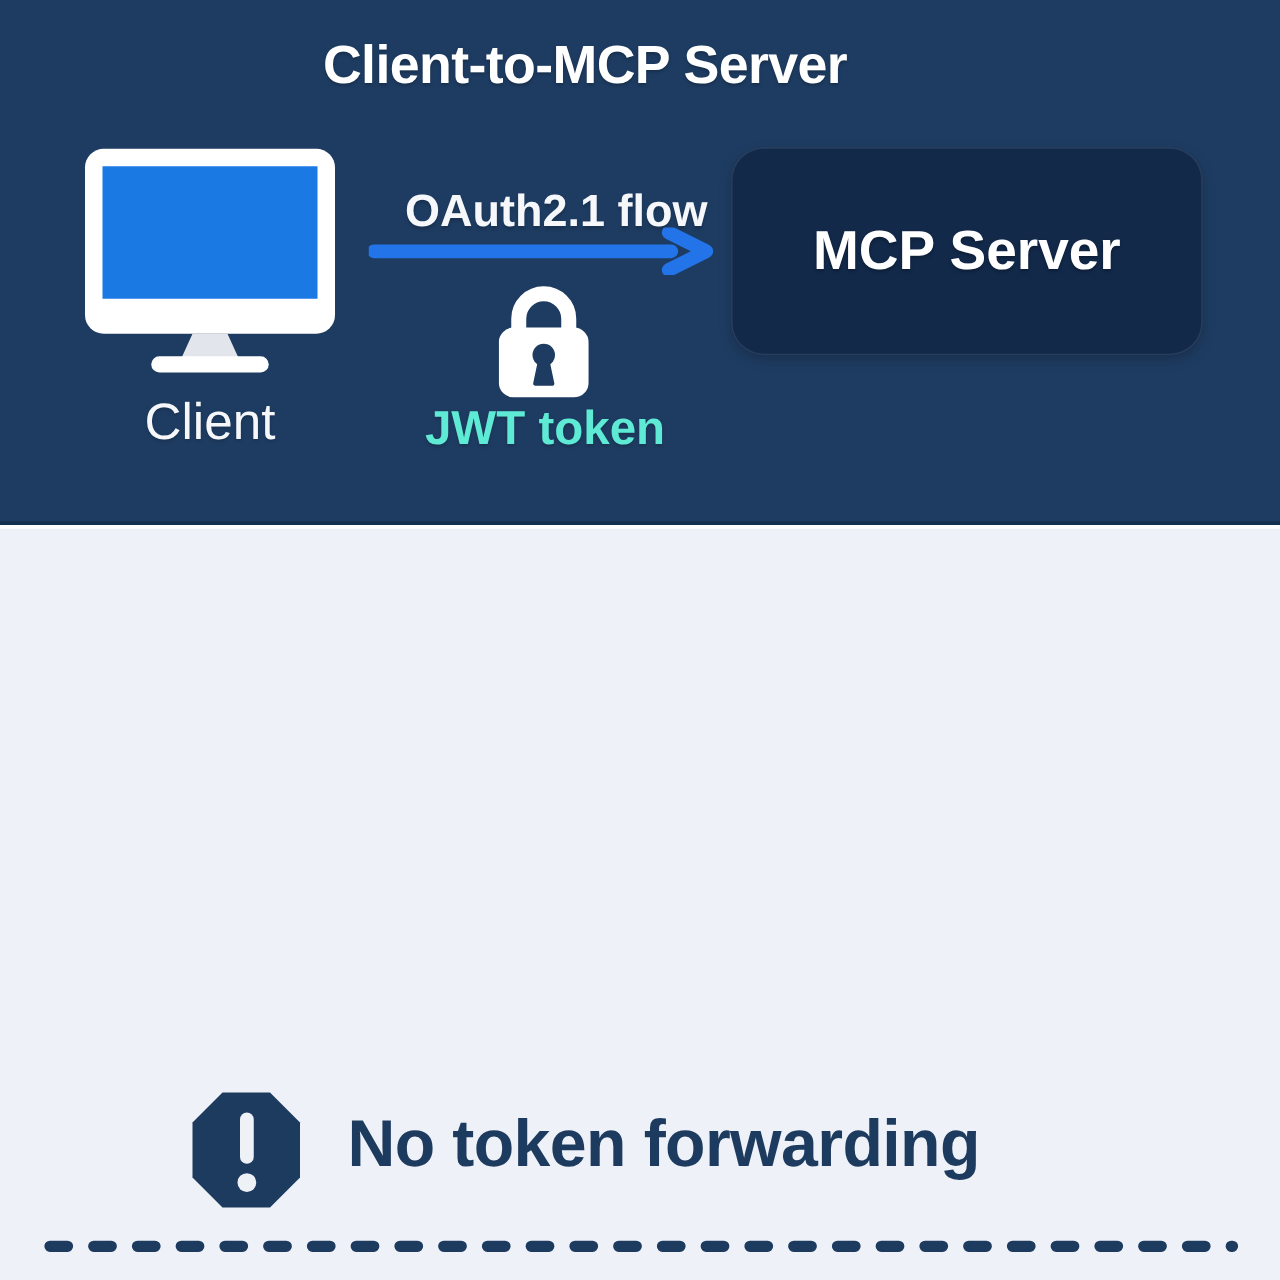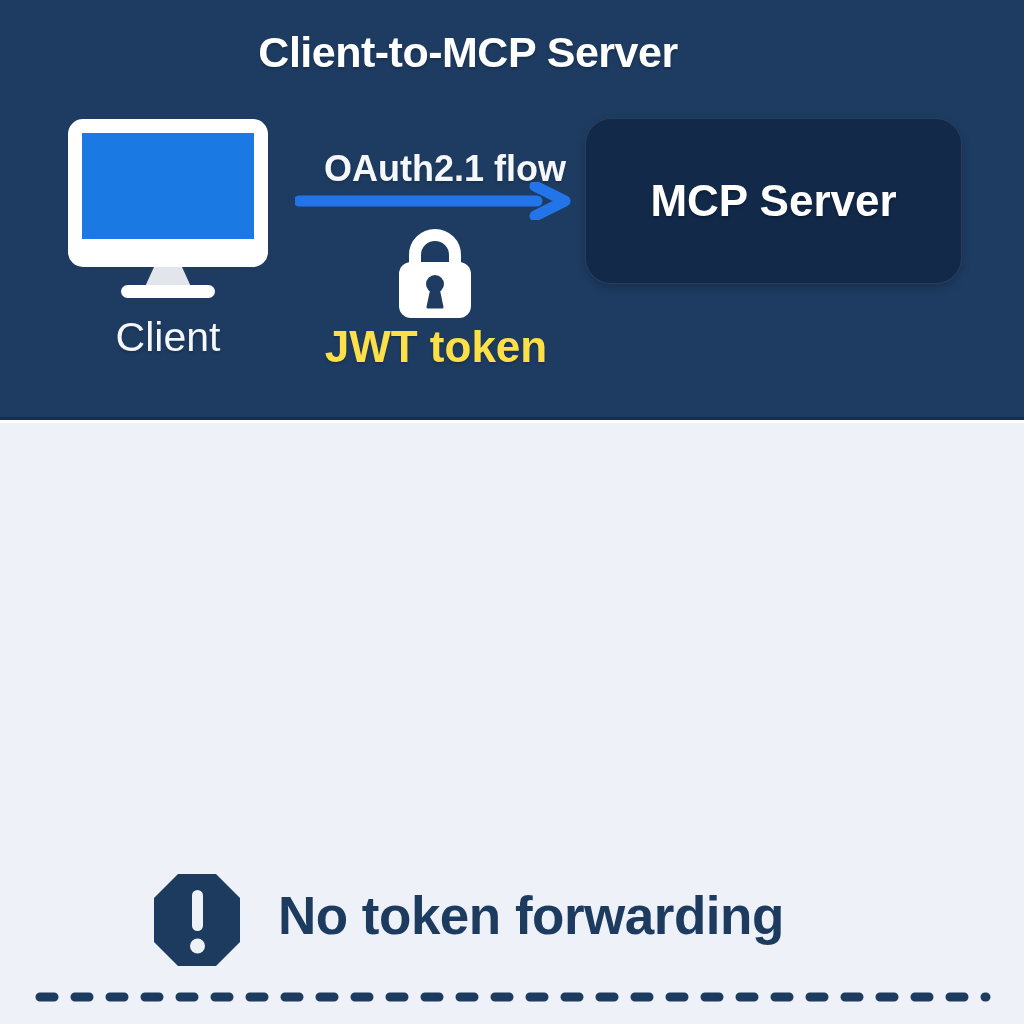--- a/index.html
+++ b/index.html
@@ -14,21 +14,21 @@
                    font-size:43px; font-weight:700; color:#ffffff; letter-spacing:-0.5px;
                    text-shadow:0 2px 3px rgba(0,0,0,0.25); }
   .monitor-icon { position:absolute; left:66px; top:117px; }
   .client-label { position:absolute; left:58px; top:314px; width:220px; text-align:center;
                   font-size:41px; font-weight:400; color:#f5f7fa; text-shadow:0 2px 3px rgba(0,0,0,0.2); }
   .oauth-label { position:absolute; left:300px; top:148px; width:290px; text-align:center;
                  font-size:36px; font-weight:700; color:#f5f7fa; text-shadow:0 2px 3px rgba(0,0,0,0.2); }
   .arrow-top { position:absolute; left:295px; top:182px; }
   .lock-icon { position:absolute; left:399px; top:224px; }
   .jwt-label { position:absolute; left:320px; top:322px; width:232px; text-align:center;
-               font-size:44px; font-weight:700; color:#fde047; text-shadow:0 2px 3px rgba(0,0,0,0.2); }
+               font-size:38px; font-weight:700; color:#5eead4; text-shadow:0 2px 3px rgba(0,0,0,0.2); }
   .server-box-top { position:absolute; left:585px; top:118px; width:377px; height:166px;
                     background:#12294a; border:1px solid rgba(255,255,255,0.10); border-radius:26px;
                     display:flex; align-items:center; justify-content:center;
                     box-shadow:0 4px 10px rgba(0,0,0,0.20);text-align:right; }
   .server-box-top .box-label, .server-box-bottom .box-label {
                     font-size:44px; font-weight:700; color:#ffffff; text-shadow:0 2px 3px rgba(0,0,0,0.3); }
 
   
   .bottom-section { position:absolute; left:0; top:423px; width:1024px; height:601px;
                     background:#eef2f8; }

